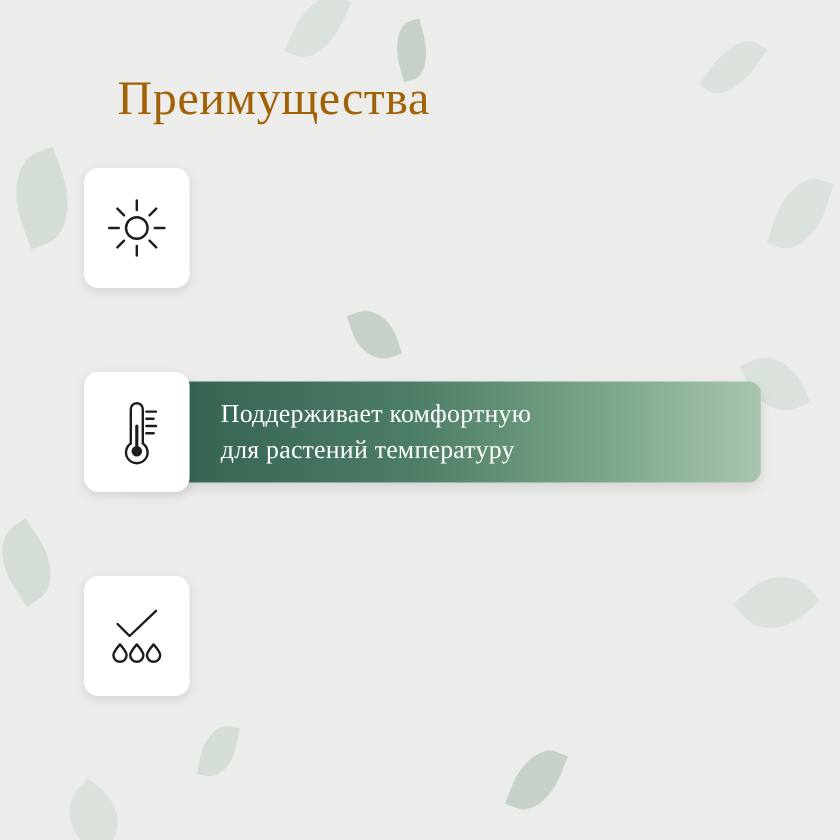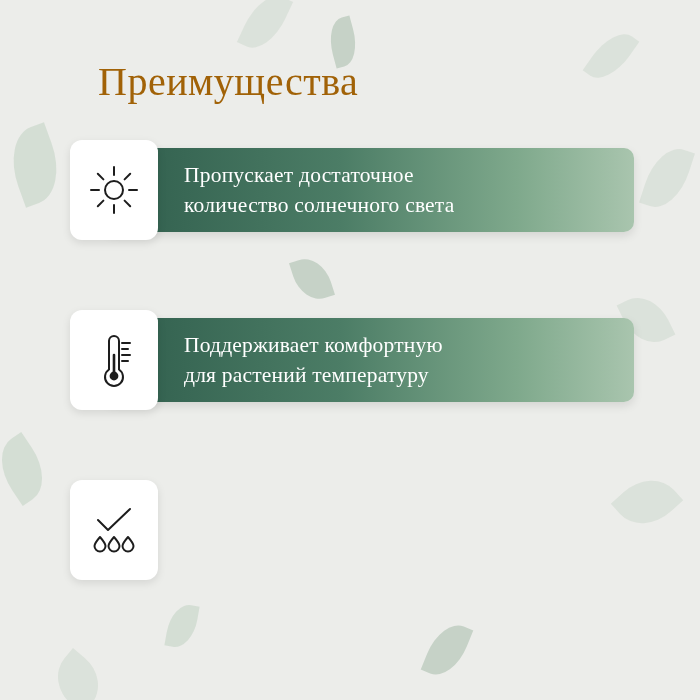--- a/index.html
+++ b/index.html
@@ -116,24 +116,20 @@
     <div class="leaf dark" style="left:430px;top:622px;width:34px;height:56px;transform:rotate(22deg);"></div>
     <div class="leaf pale" style="left:56px;top:656px;width:44px;height:50px;transform:rotate(-50deg);"></div>
     <div class="leaf" style="left:168px;top:604px;width:28px;height:44px;transform:rotate(10deg);"></div>
   </div>
 
   <div class="title">Преимущества</div>
 
   <div class="features">
 
     <div class="feature">
-      <div class="bar">
-        <div class="bar-text">Пропускает достаточное
-количество солнечного света</div>
-      </div>
       <div class="icon-box">
         <svg width="58" height="58" viewBox="0 0 58 58" fill="none" stroke="#1d1d1d" stroke-width="2" stroke-linecap="round">
           <circle cx="29" cy="29" r="9"></circle>
           <line x1="29" y1="6" x2="29" y2="14"></line>
           <line x1="29" y1="44" x2="29" y2="52"></line>
           <line x1="6" y1="29" x2="14" y2="29"></line>
           <line x1="44" y1="29" x2="52" y2="29"></line>
           <line x1="12.8" y1="12.8" x2="18.4" y2="18.4"></line>
           <line x1="39.6" y1="39.6" x2="45.2" y2="45.2"></line>
           <line x1="45.2" y1="12.8" x2="39.6" y2="18.4"></line>

